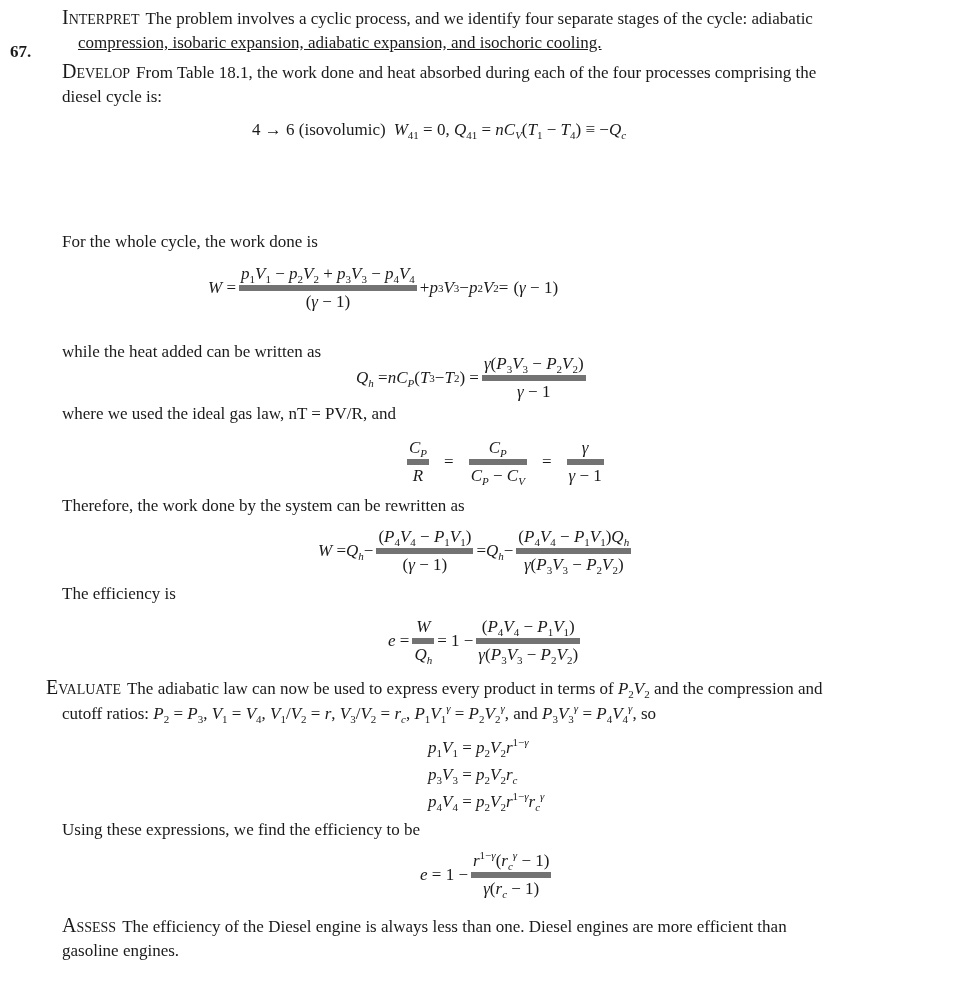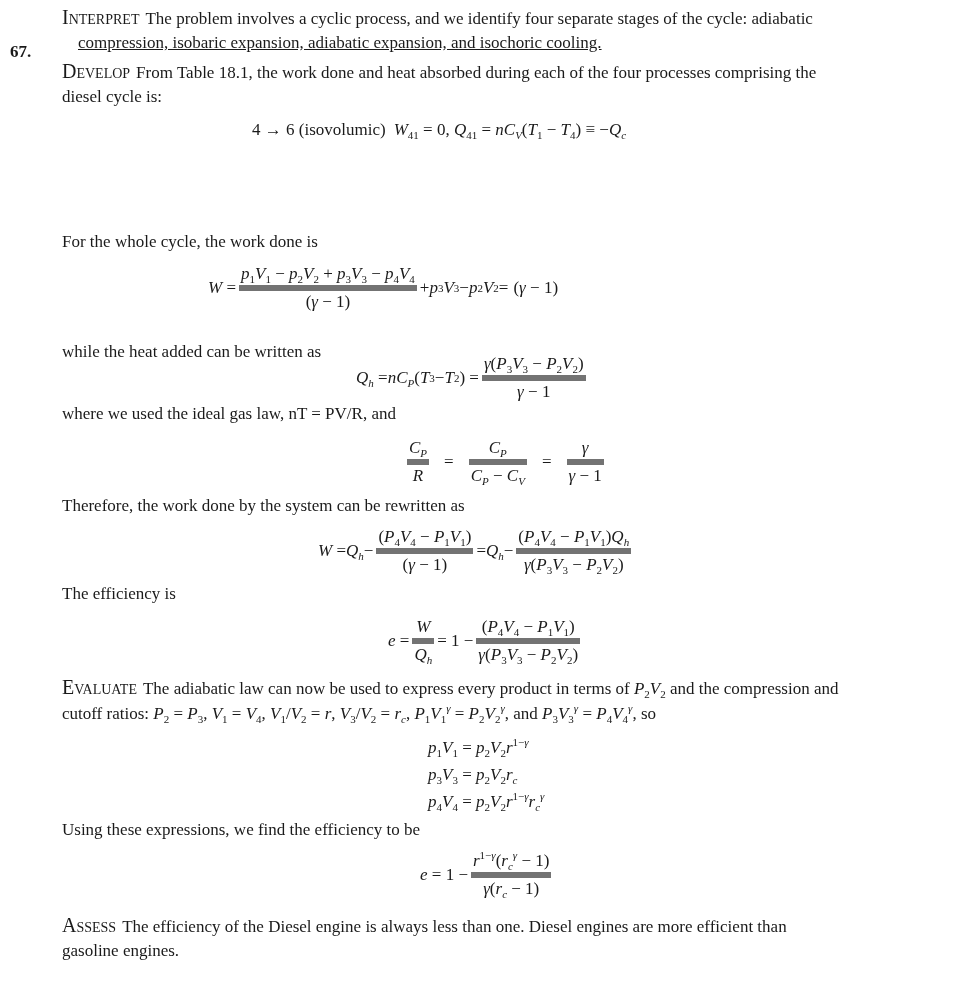--- a/index.html
+++ b/index.html
@@ -105,21 +105,21 @@
       <span class="n"><i>W</i></span>
       <span><i>Q<sub>h</sub></i></span>
     </span>
   = 1 −
   <span class="frac">
       <span class="n">(<i>P</i><sub>4</sub><i>V</i><sub>4</sub> − <i>P</i><sub>1</sub><i>V</i><sub>1</sub>)</span>
       <span><i>γ</i>(<i>P</i><sub>3</sub><i>V</i><sub>3</sub> − <i>P</i><sub>2</sub><i>V</i><sub>2</sub>)</span>
     </span>
 </div>
 
-<div class="abs" style="left:62px;top:676px;">
+<div class="abs" style="left:46px;top:676px;">
   <span class="sc">Evaluate</span>The adiabatic law can now be used to express every product in terms of <i>P</i><sub>2</sub><i>V</i><sub>2</sub> and the compression and
 </div>
 <div class="abs" style="left:62px;top:704px;">
   cutoff ratios: <i>P</i><sub>2</sub> = <i>P</i><sub>3</sub>, <i>V</i><sub>1</sub> = <i>V</i><sub>4</sub>, <i>V</i><sub>1</sub>/<i>V</i><sub>2</sub> = <i>r</i>, <i>V</i><sub>3</sub>/<i>V</i><sub>2</sub> = <i>r<sub>c</sub></i>, <i>P</i><sub>1</sub><i>V</i><sub>1</sub><sup><i>γ</i></sup> = <i>P</i><sub>2</sub><i>V</i><sub>2</sub><sup><i>γ</i></sup>, and <i>P</i><sub>3</sub><i>V</i><sub>3</sub><sup><i>γ</i></sup> = <i>P</i><sub>4</sub><i>V</i><sub>4</sub><sup><i>γ</i></sup>, so
 </div>
 
 <div class="abs" style="left:428px;top:734px;line-height:27px;">
   <div><i>p</i><sub>1</sub><i>V</i><sub>1</sub> = <i>p</i><sub>2</sub><i>V</i><sub>2</sub><i>r</i><sup>1−<i>γ</i></sup></div>
   <div><i>p</i><sub>3</sub><i>V</i><sub>3</sub> = <i>p</i><sub>2</sub><i>V</i><sub>2</sub><i>r<sub>c</sub></i></div>
   <div><i>p</i><sub>4</sub><i>V</i><sub>4</sub> = <i>p</i><sub>2</sub><i>V</i><sub>2</sub><i>r</i><sup>1−<i>γ</i></sup><i>r<sub>c</sub></i><sup><i>γ</i></sup></div>

